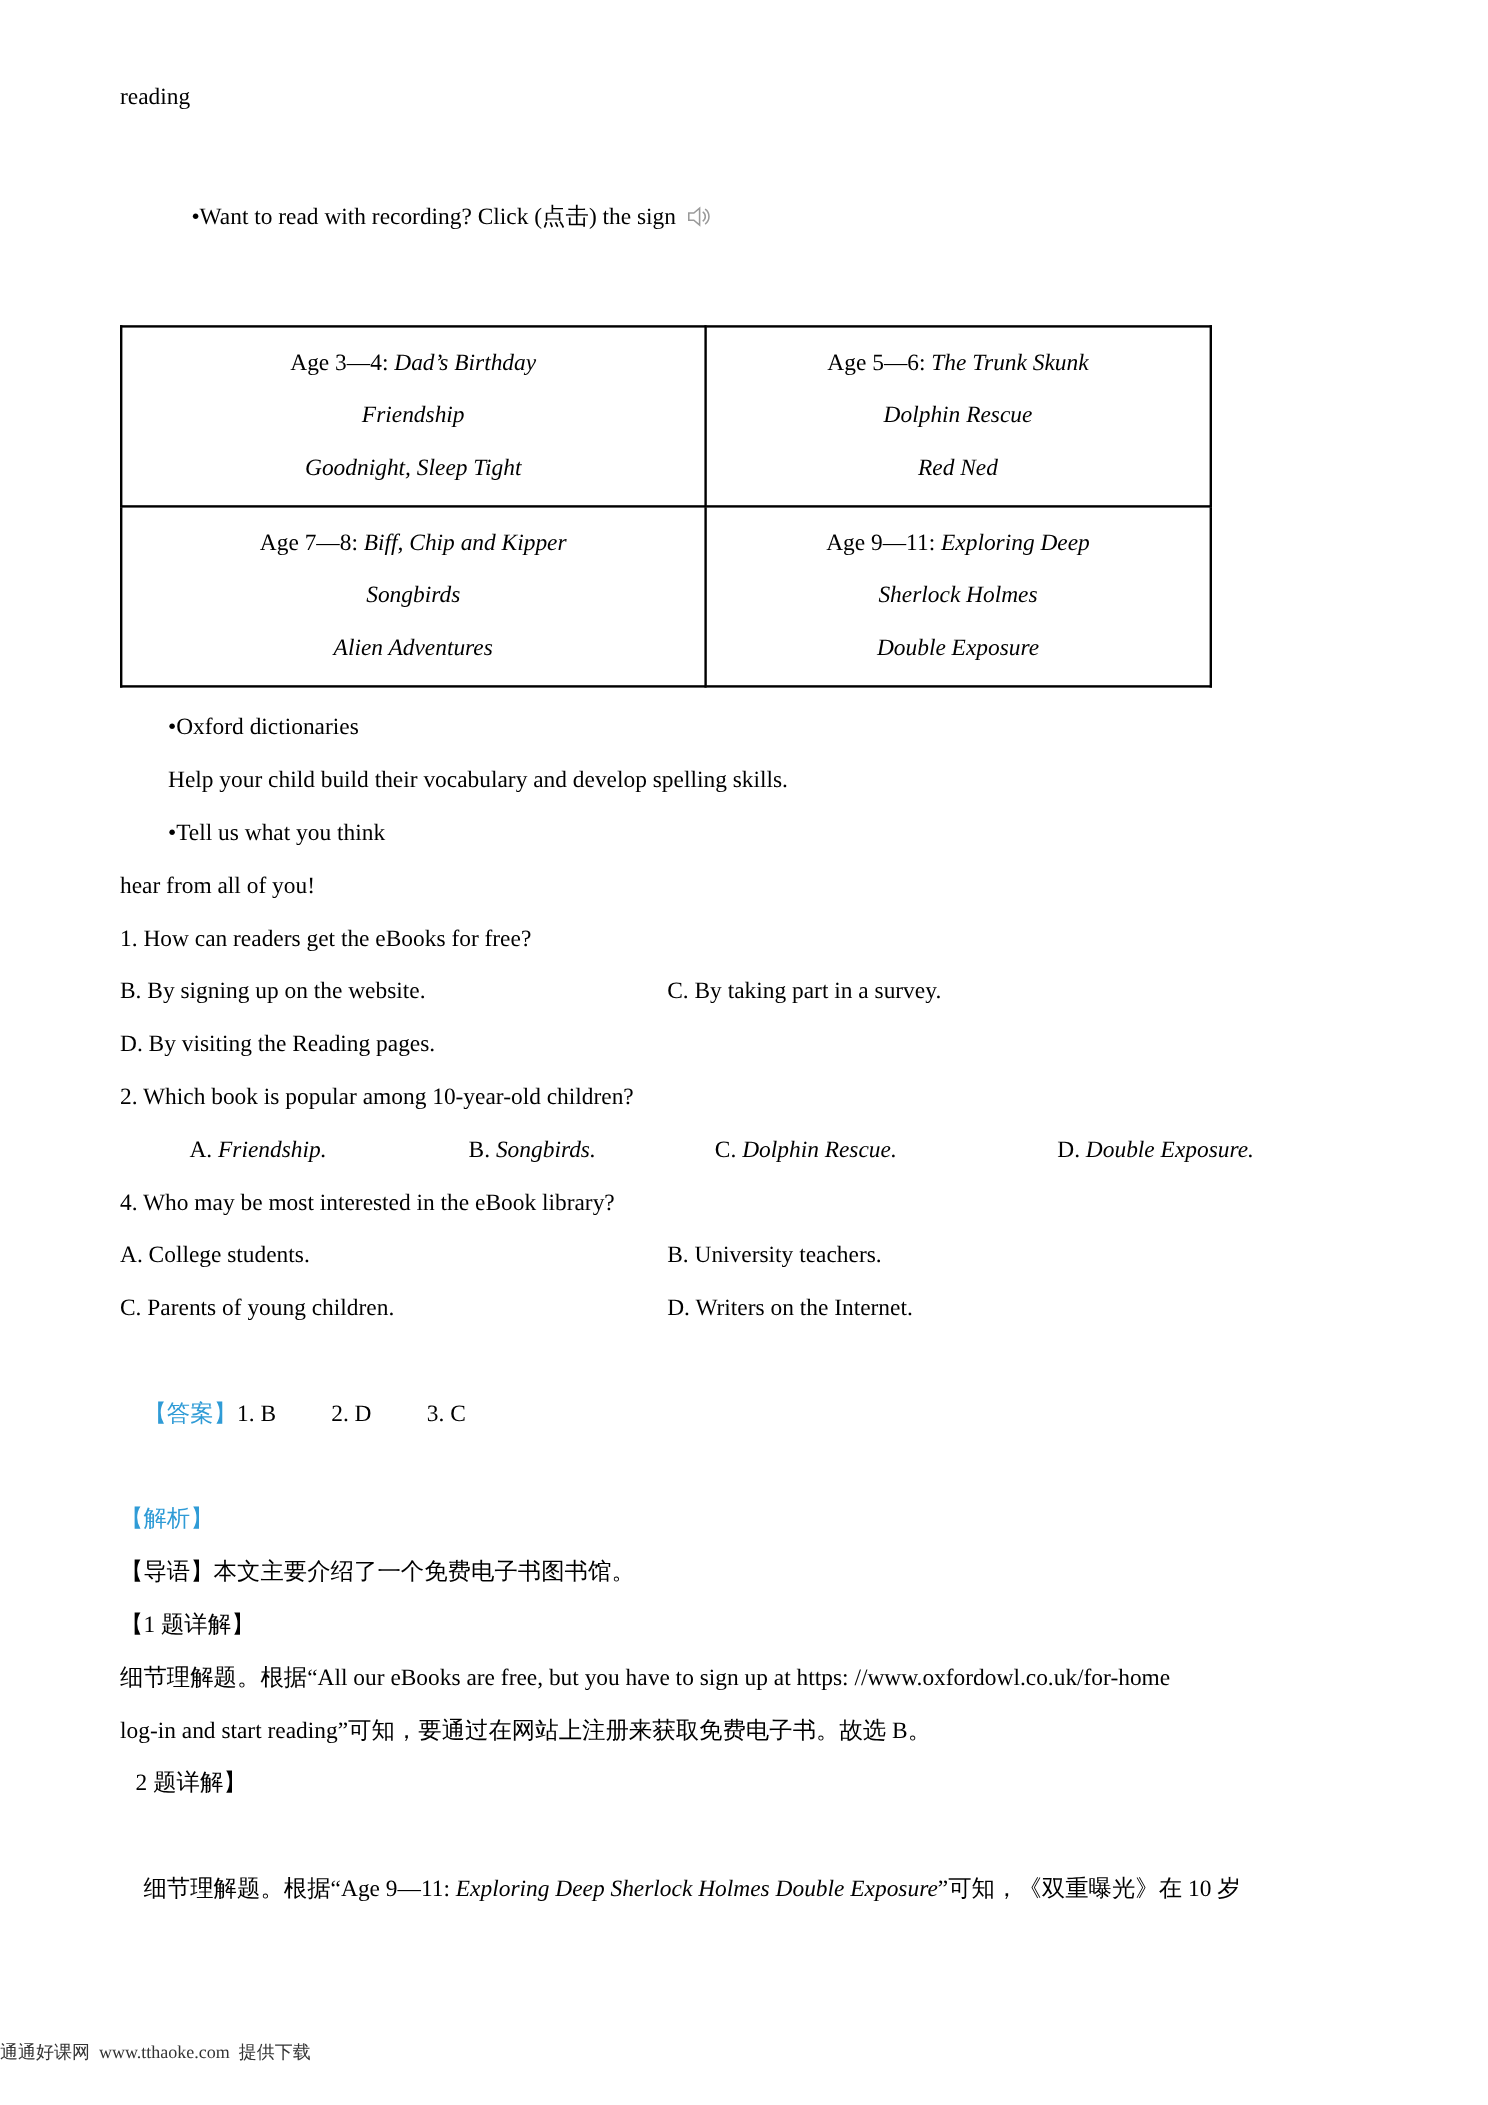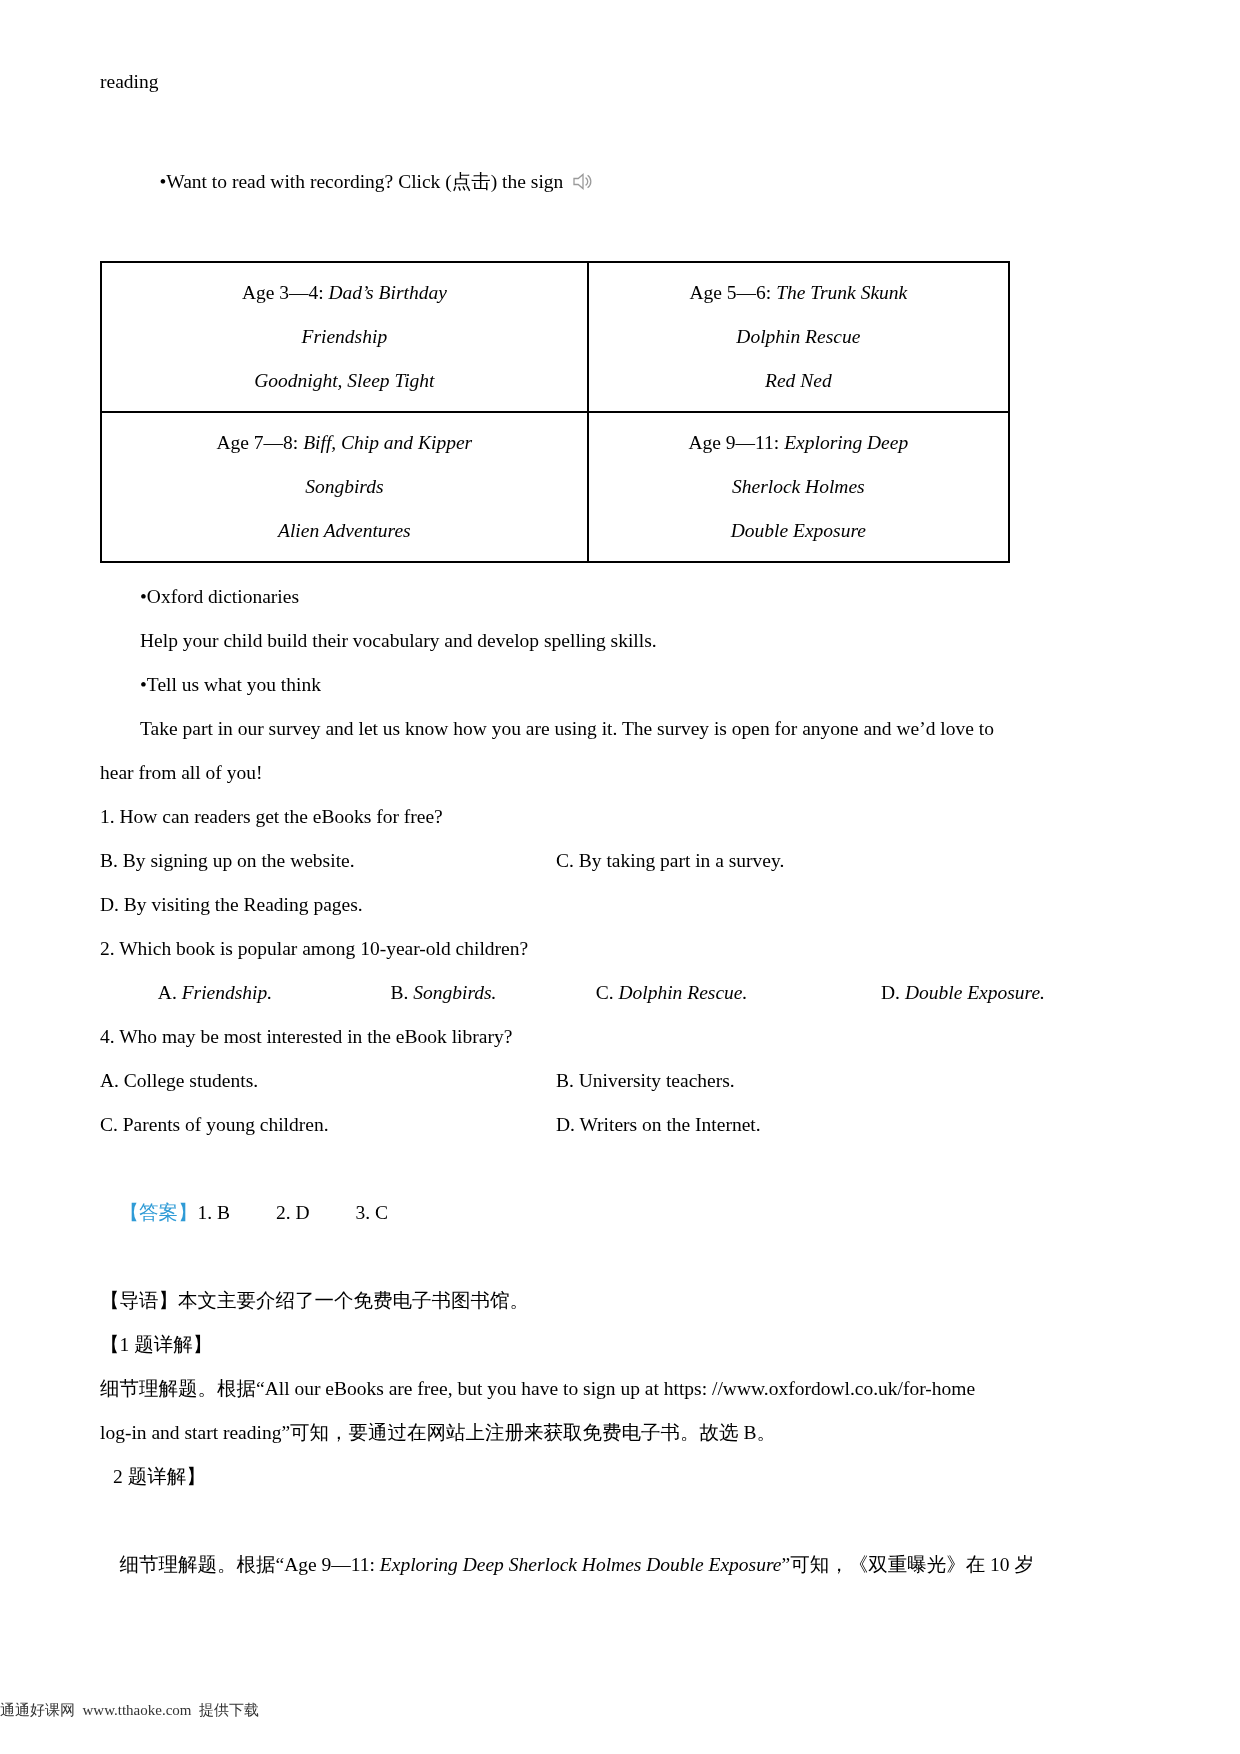--- a/index.html
+++ b/index.html
@@ -18,21 +18,21 @@
   .indent { padding-left:40px; }
   .indent-sm { padding-left:13px; }
   .mt12 { margin-top:12px; }
   .mt6 { margin-top:6px; }
   .blue { color:#2f9bd6; }
   i { font-style:italic; }
 
   table.ebooks {
     border-collapse:collapse;
     width:910px;
-    margin:10px 0 12px 0;
+    margin:20px 0 12px 0;
   }
   table.ebooks td {
     border:2px solid #000;
     width:50%;
     text-align:center;
     vertical-align:middle;
     padding:8px 10px;
   }
   table.ebooks td:first-child { width:53.6%; }
   .cl { line-height:44px; }
@@ -98,21 +98,20 @@
         <div class="cl"><i>Double Exposure</i></div>
       </td>
     </tr>
   </tbody>
     </table>
 
   <div class="line indent">•Oxford dictionaries</div>
   <div class="line indent">Help your child build their vocabulary and develop spelling skills.</div>
   <div class="line indent">•Tell us what you think</div>
 
-  <div class="line indent">Take part in our survey and let us know how you are using it. The survey is open for anyone and we’d love to</div>
   <div class="line">hear from all of you!</div>
 
   <div class="line">1. How can readers get the eBooks for free?</div>
   <div class="opts2">
     <div class="line">B. By signing up on the website.</div>
     <div class="line">C. By taking part in a survey.</div>
     <div class="line">D. By visiting the Reading pages.</div>
   </div>
 
   <div class="line">2. Which book is popular among 10-year-old children?</div>
@@ -128,20 +127,21 @@
     <div class="line">A. College students.</div>
     <div class="line">B. University teachers.</div>
     <div class="line">C. Parents of young children.</div>
     <div class="line">D. Writers on the Internet.</div>
   </div>
 
   <div class="line">
     <span class="blue">【答案】</span><span class="ans">1. B</span><span class="ans">2. D</span><span class="ans">3. C</span>
   </div>
 
+  <div class="line blue">【解析】</div>
 
   <div class="line">【导语】本文主要介绍了一个免费电子书图书馆。</div>
 
   <div class="line">【1 题详解】</div>
   <div class="line">细节理解题。根据“All our eBooks are free, but you have to sign up at https: //www.oxfordowl.co.uk/for-home</div>
   <div class="line">log-in and start reading”可知，要通过在网站上注册来获取免费电子书。故选 B。</div>
 
   <div class="line indent-sm">2 题详解】</div>
   <div class="line">
     <span>细节理解题。根据“Age 9—11: </span><i>Exploring Deep Sherlock Holmes Double Exposure</i><span>”可知，《双重曝光》在 10 岁</span>

